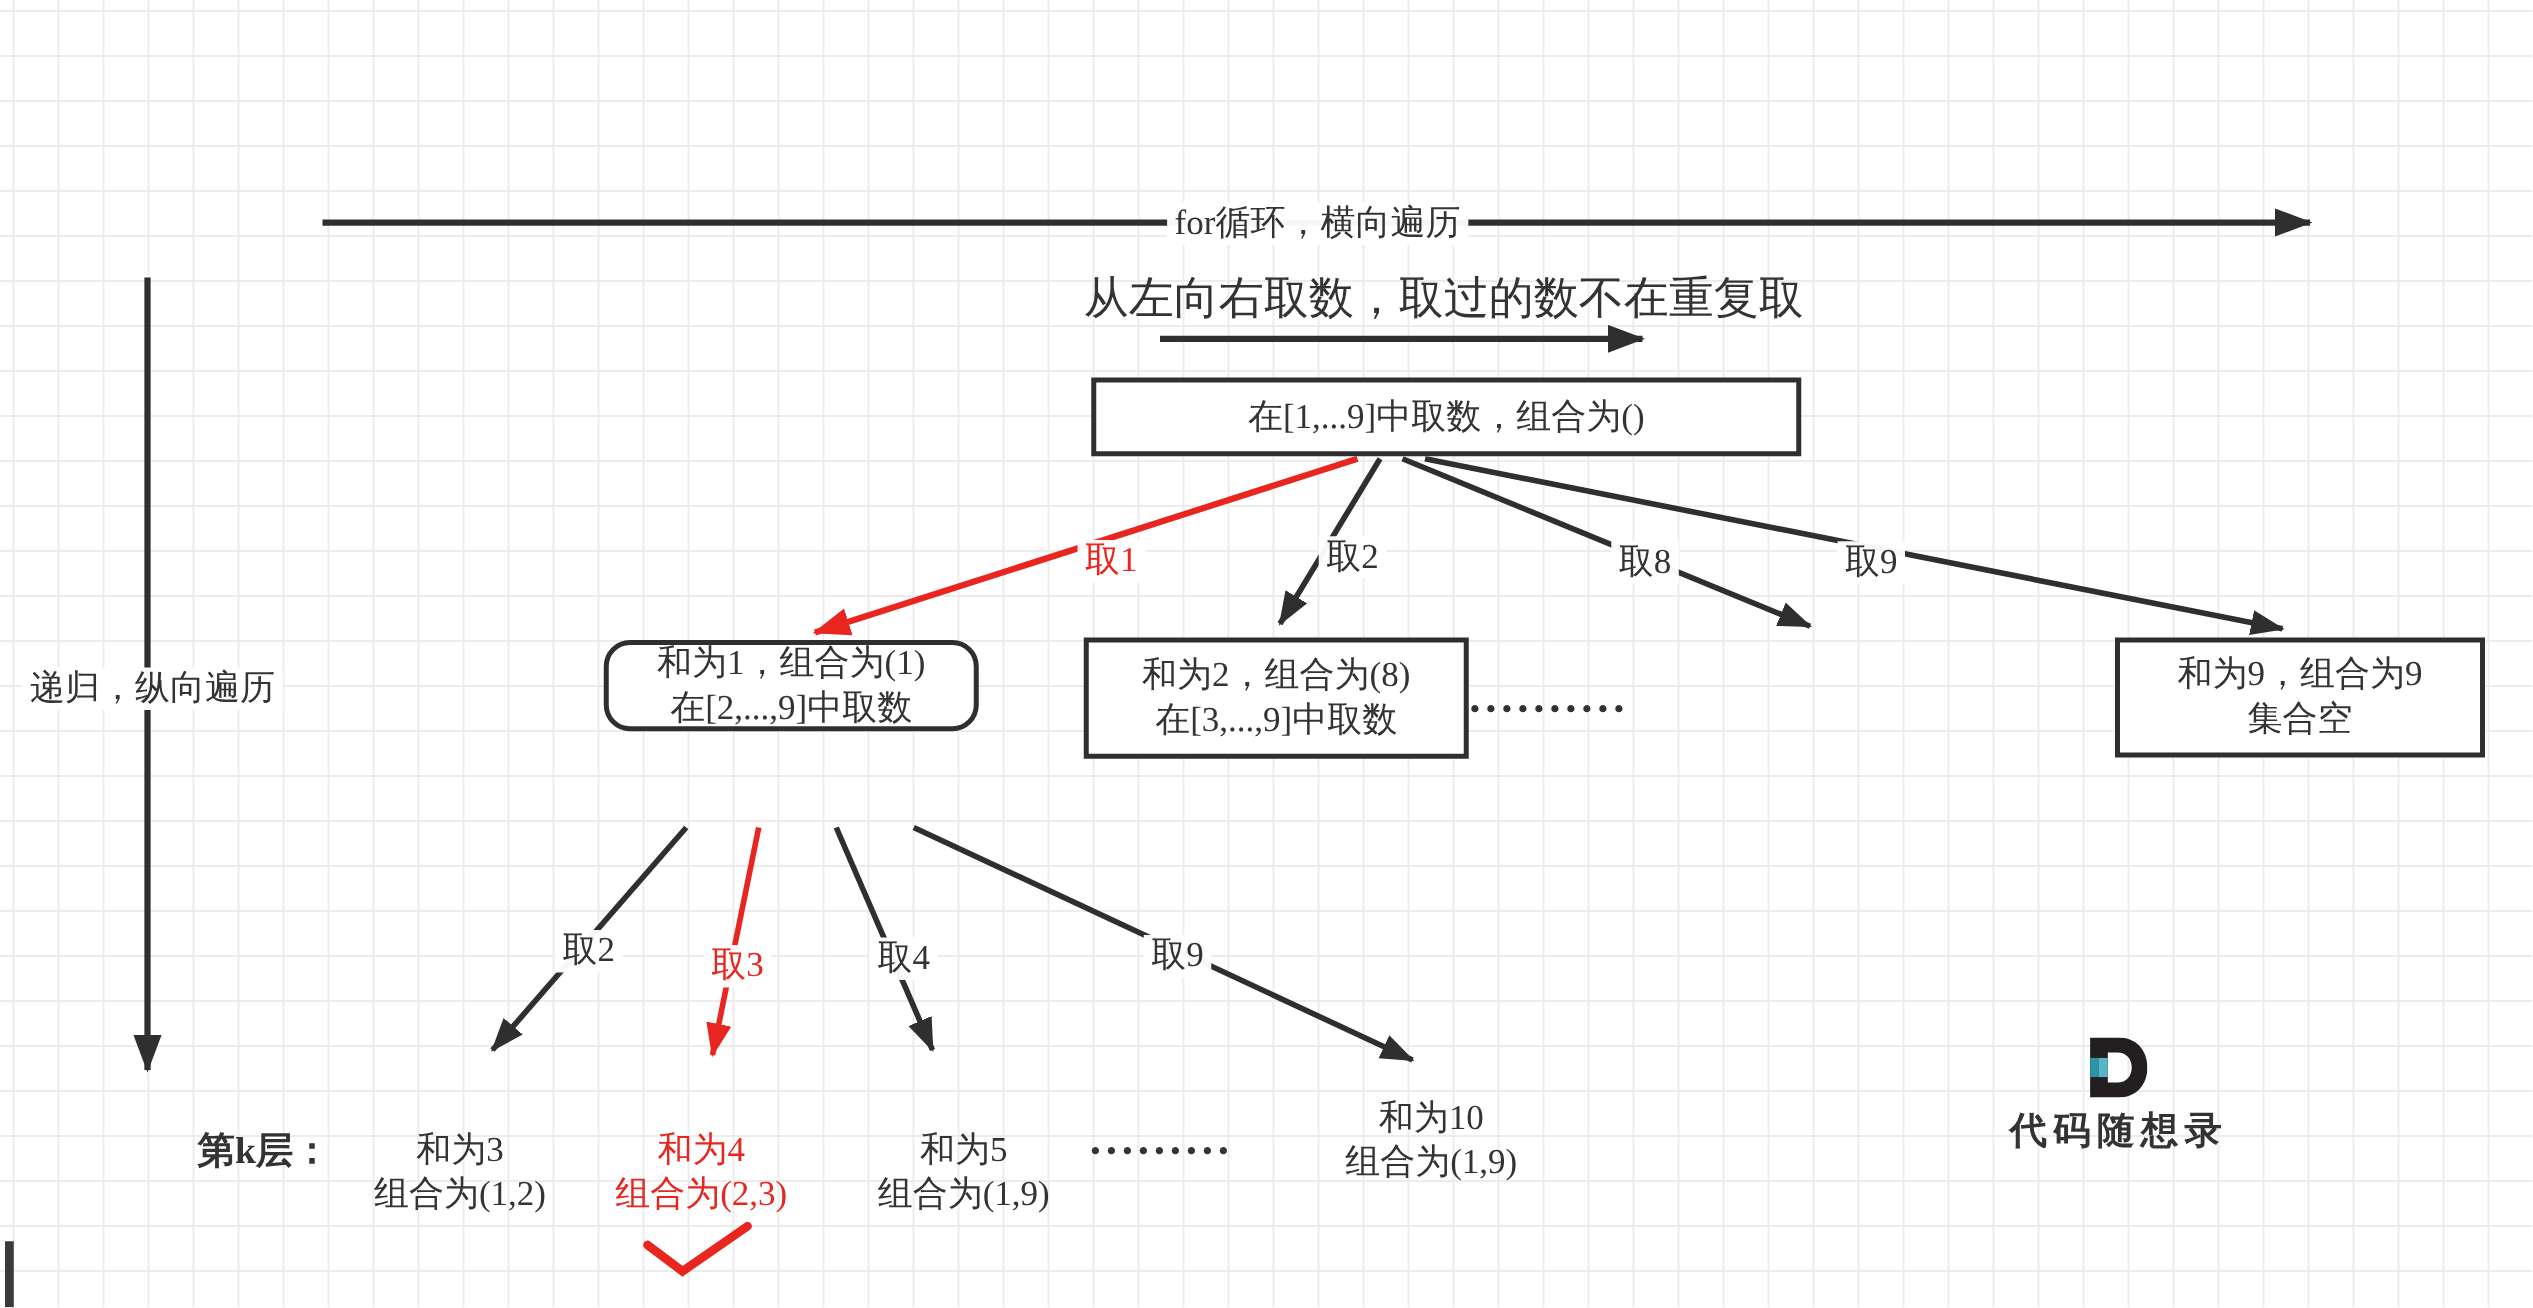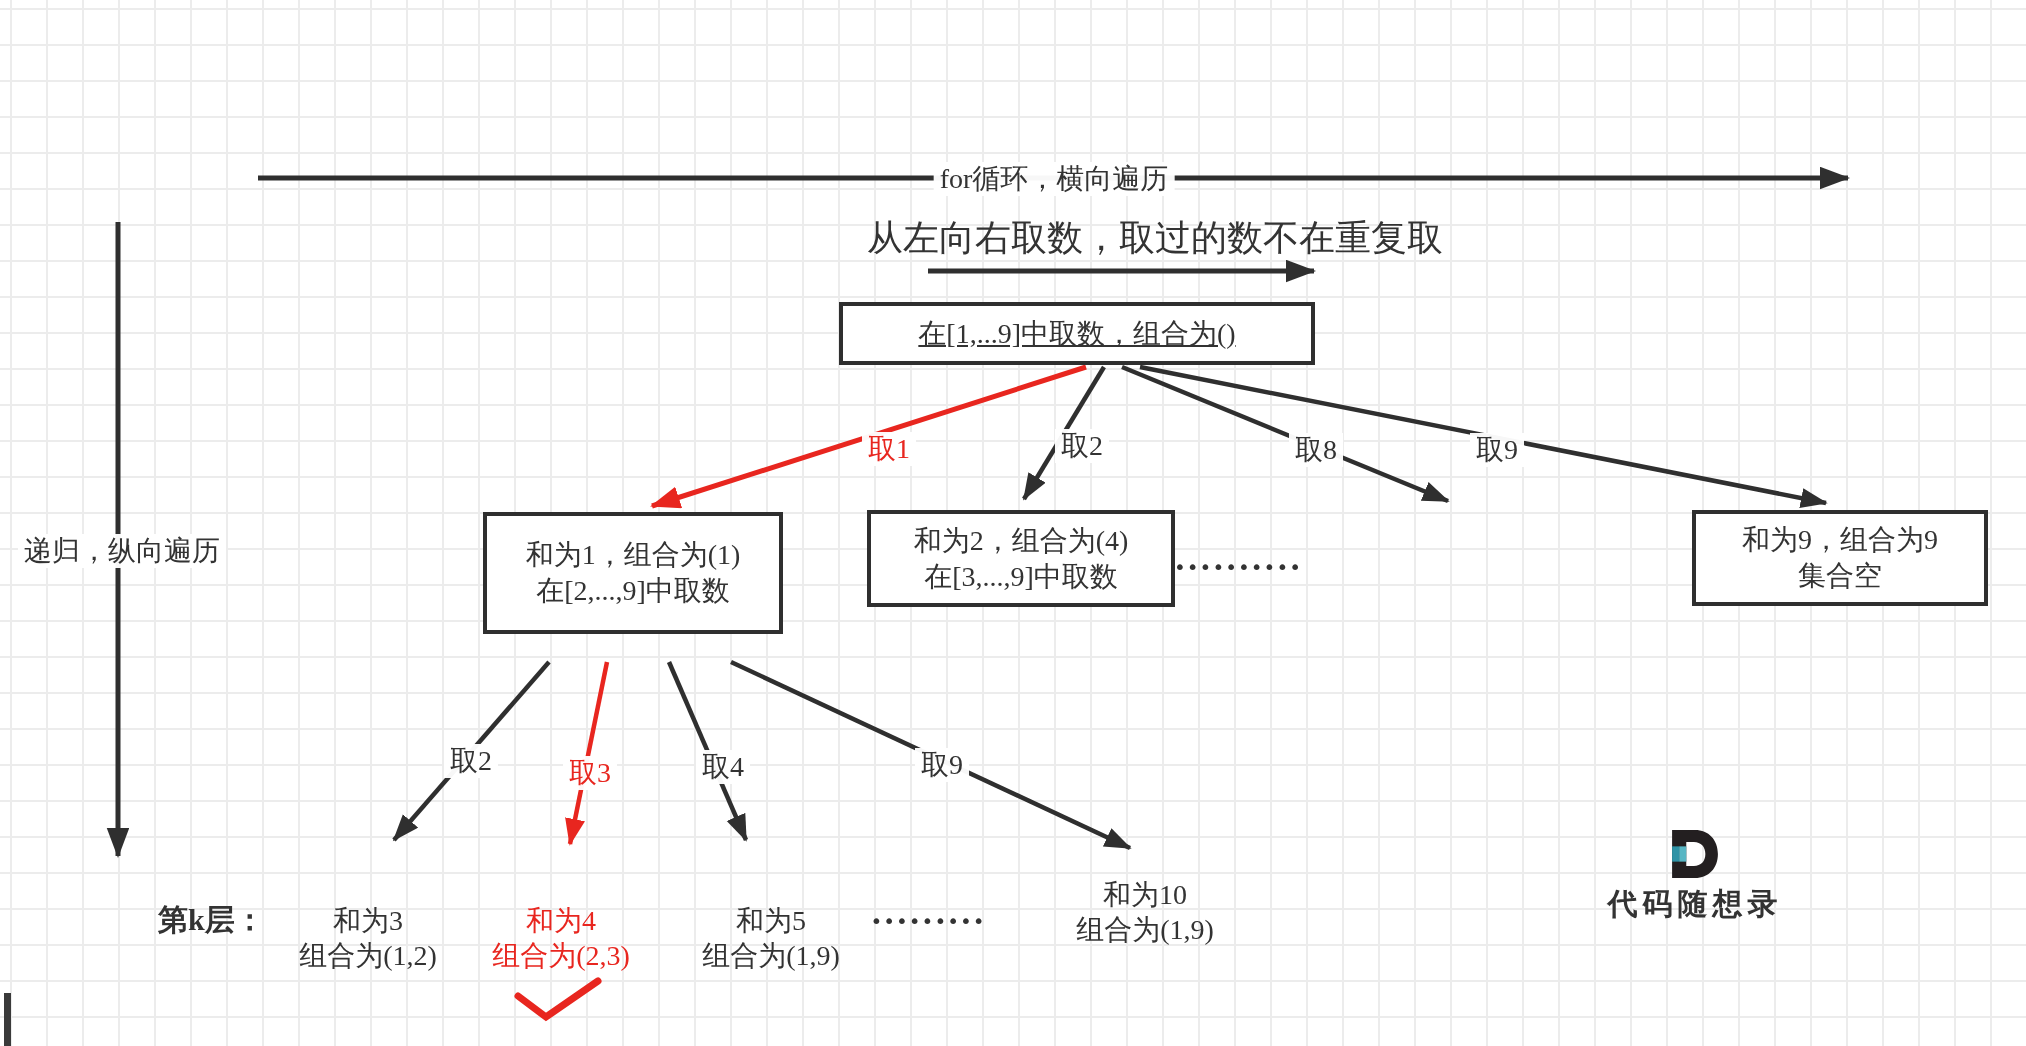--- a/index.html
+++ b/index.html
@@ -87,35 +87,35 @@
     <line x1="731" y1="662" x2="1130" y2="848" stroke="#2f2f2f" stroke-width="4.5" marker-end="url(#ab)"></line>
 
     <polyline points="518,996 546,1017 598,981" fill="none" stroke="#e8261f" stroke-width="7" stroke-linecap="round" stroke-linejoin="miter"></polyline>
   </svg>
 
 
   <div class="lbl" style="left:1054px;top:179px;">for循环，横向遍历</div>
   <div class="lbl nobg" style="left:1155px;top:238px;font-size:36px;">从左向右取数，取过的数不在重复取</div>
   <div class="lbl" style="left:122px;top:551px;">递归，纵向遍历</div>
 
-  <div class="node-box" style="left:839px;top:302px;width:476px;height:63px;text-decoration:underline;">
+  <div class="node-box" style="left:873px;top:302px;width:568px;height:63px;">
     <div>在[1,...9]中取数，组合为()</div>
   </div>
 
   <div class="lbl red" style="left:889px;top:449px;">取1</div>
   <div class="lbl" style="left:1082px;top:446px;">取2</div>
   <div class="lbl" style="left:1316px;top:450px;">取8</div>
   <div class="lbl" style="left:1497px;top:450px;">取9</div>
 
-  <div class="node-box" style="left:483px;top:512px;width:300px;height:122px;">
+  <div class="node-box" style="left:483px;top:512px;width:300px;height:73px;border-radius:21px;">
     <div>和为1，组合为(1)</div>
     <div>在[2,...,9]中取数</div>
   </div>
   <div class="node-box" style="left:867px;top:510px;width:308px;height:97px;">
-    <div>和为2，组合为(4)</div>
+    <div>和为2，组合为(8)</div>
     <div>在[3,...,9]中取数</div>
   </div>
   <div class="dots" style="left:1238px;top:567px;">••••••••••</div>
   <div class="node-box" style="left:1692px;top:510px;width:296px;height:96px;">
     <div>和为9，组合为9</div>
     <div>集合空</div>
   </div>
 
   <div class="lbl" style="left:471px;top:761px;">取2</div>
   <div class="lbl red" style="left:590px;top:773px;">取3</div>

